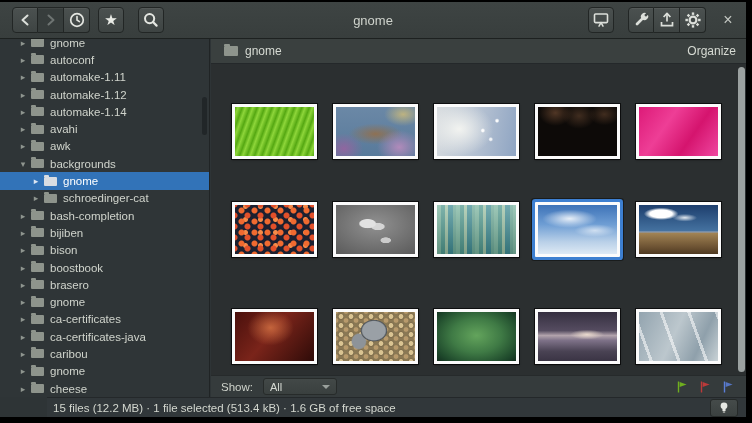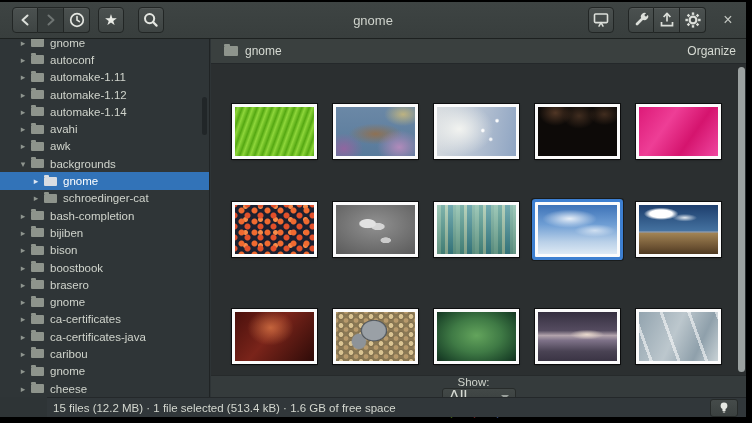--- a/index.html
+++ b/index.html
@@ -58,25 +58,25 @@
   .thumb-row.r2{margin-top:43px;}
   .thumb-row.r3{margin-top:52px;}
   .thumb{width:85px;height:55px;border:3px solid #fbfbfb;box-sizing:border-box;margin-right:16px;
          box-shadow:0 0 0 1px rgba(0,0,0,0.65),0 1px 2px rgba(0,0,0,0.5);background:#fff;}
   .thumb .img{width:100%;height:100%;}
   .thumb.selected{box-shadow:0 0 0 3px #3d7fd0,0 0 0 4px rgba(0,0,0,0.4);border-radius:1px;}
   .grid-scroll{position:absolute;right:1px;top:3px;bottom:3px;width:7px;background:#9ba1a0;border-radius:4px;}
 
   
   .filterbar{position:absolute;left:0;right:0;bottom:0;height:22px;background:#353b3c;border-top:1px solid #262a2b;
-             display:flex;align-items:center;padding:0 10px;box-sizing:border-box;flex-direction:column;}
+             display:flex;align-items:center;padding:0 10px;box-sizing:border-box;}
   .show-label{font-size:11.5px;color:#cfd3cb;margin-right:10px;}
   .dropdown{width:74px;height:17px;background:linear-gradient(#424847,#3a403f);border:1px solid #272b2a;
             border-radius:3px;display:flex;align-items:center;padding:0 6px;box-sizing:border-box;}
-  .dd-value{font-size:17px;color:#d6dad3;flex:1;}
+  .dd-value{font-size:11px;color:#d6dad3;flex:1;}
   .dd-arrow{width:0;height:0;border-left:4px solid transparent;border-right:4px solid transparent;
             border-top:4px solid #9aa09c;}
   .fb-spacer{flex:1;}
   .flags{display:flex;align-items:center;gap:11px;margin-right:2px;}
 
   
   .statusbar{position:absolute;left:0;right:0;bottom:0;height:20px;background:#31373a;border-top:1px solid #24282a;
              display:flex;align-items:center;padding:0 6px;box-sizing:border-box;margin-left:47px;}
   .status-text{font-size:11.5px;color:#d3d7cf;}
   .sb-spacer{flex:1;}

